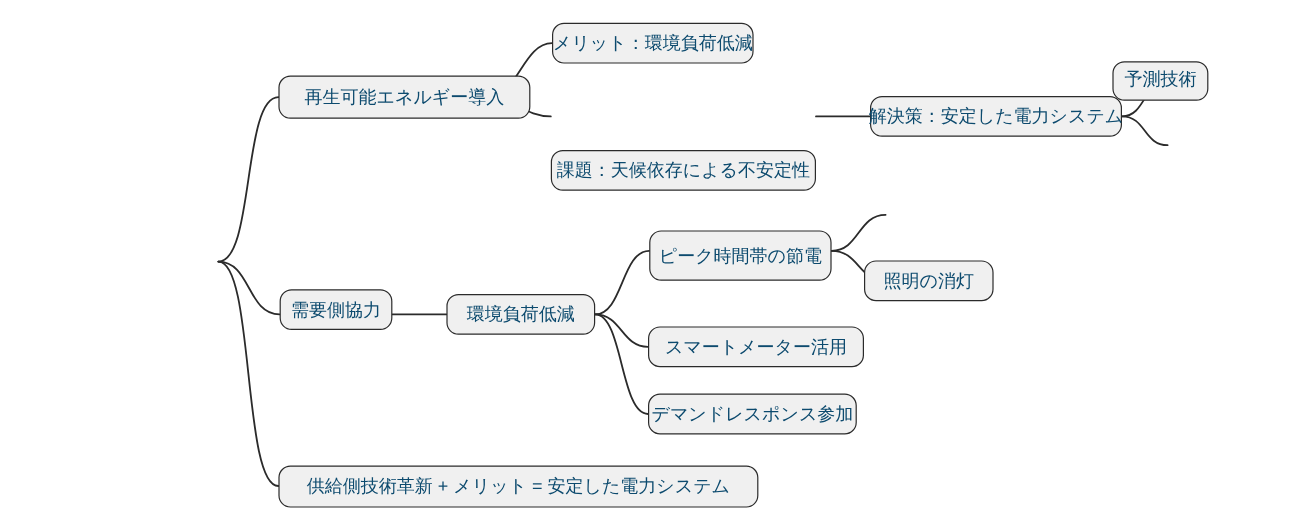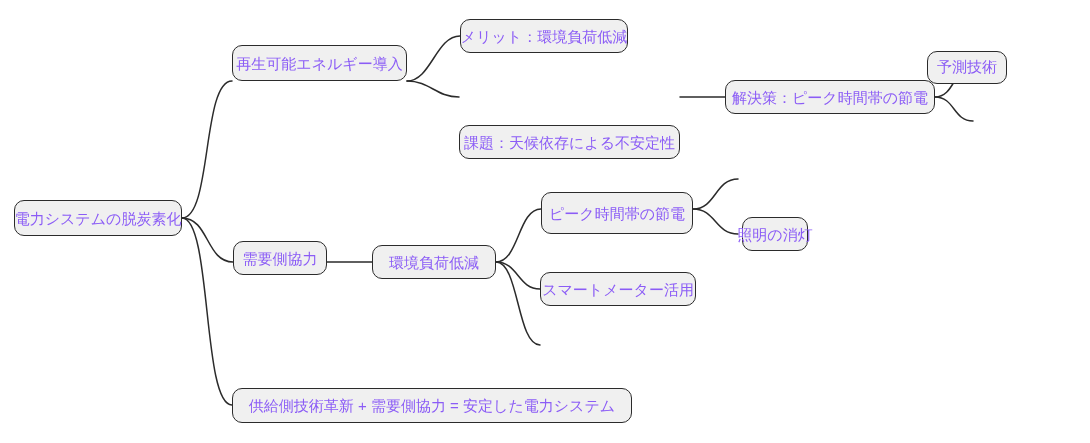--- a/index.html
+++ b/index.html
@@ -31,21 +31,21 @@
   .node {
     position: absolute;
     box-sizing: border-box;
     display: flex;
     align-items: center;
     justify-content: center;
     background: #f0f0f0;
     border: 1.6px solid #2b2b2b;
     border-radius: 10px;
     font-size: 15px;
-    color: #8b5cf6;
+    color: #0c4a6e;
     white-space: nowrap;
     line-height: 1;
     padding: 0 6px;
   }
 </style>
 </head>
 <body>
 
 <div class="canvas">
 
@@ -59,26 +59,26 @@
     <path d="M935,97 C955,97 953,67 973,67"></path>
     <path d="M935,97 C955,97 953,121 973,121"></path>
     <path d="M327,262 L372,262"></path>
     <path d="M496,262 C519,262 518,209 541,209"></path>
     <path d="M496,262 C518,262 518,289 540,289"></path>
     <path d="M496,262 C519,262 517,345 540,345"></path>
     <path d="M693,209 C716,209 715,179 738,179"></path>
     <path d="M693,209 C716,209 715,234 738,234"></path>
   </svg>
 
-  <div class="node" style="left:14px;  top:200px; width:168px; height:36px;">電力システムの脱炭素化</div>
-  <div class="node" style="left:232px; top:45px;  width:175px; height:36px;">再生可能エネルギー導入</div>
+  <div class="node" style="left:232px; top:63px;  width:210px; height:36px;">再生可能エネルギー導入</div>
   <div class="node" style="left:460px; top:19px;  width:168px; height:34px;">メリット：環境負荷低減</div>
   <div class="node" style="left:459px; top:80px;  width:221px; height:34px;margin-top:45px;">課題：天候依存による不安定性</div>
-  <div class="node" style="left:725px; top:80px;  width:210px; height:34px;">解決策：ピーク時間帯の節電</div>
+  <div class="node" style="left:725px; top:80px;  width:210px; height:34px;">解決策：安定した電力システム</div>
   <div class="node" style="left:927px; top:51px;  width:80px;  height:33px;font-family:Liberation Serif, serif;">予測技術</div>
   <div class="node" style="left:233px; top:241px; width:94px;  height:34px;">需要側協力</div>
   <div class="node" style="left:372px; top:245px; width:124px; height:34px;">環境負荷低減</div>
   <div class="node" style="left:541px; top:192px; width:152px; height:42px;">ピーク時間帯の節電</div>
-  <div class="node" style="left:742px; top:217px; width:66px;  height:34px;">照明の消灯</div>
-  <div class="node" style="left:540px; top:272px; width:156px; height:34px;">スマートメーター活用</div>
-  <div class="node" style="left:232px; top:388px; width:400px; height:35px;">供給側技術革新 + 需要側協力 = 安定した電力システム</div>
+  <div class="node" style="left:720px; top:217px; width:108px;  height:34px;">照明の消灯</div>
+  <div class="node" style="left:540px; top:272px; width:180px; height:34px;">スマートメーター活用</div>
+  <div class="node" style="left:540px; top:328px; width:174px; height:34px;">デマンドレスポンス参加</div>
+  <div class="node" style="left:232px; top:388px; width:400px; height:35px;">供給側技術革新 + メリット = 安定した電力システム</div>
 
 </div>
 
 </body></html>

